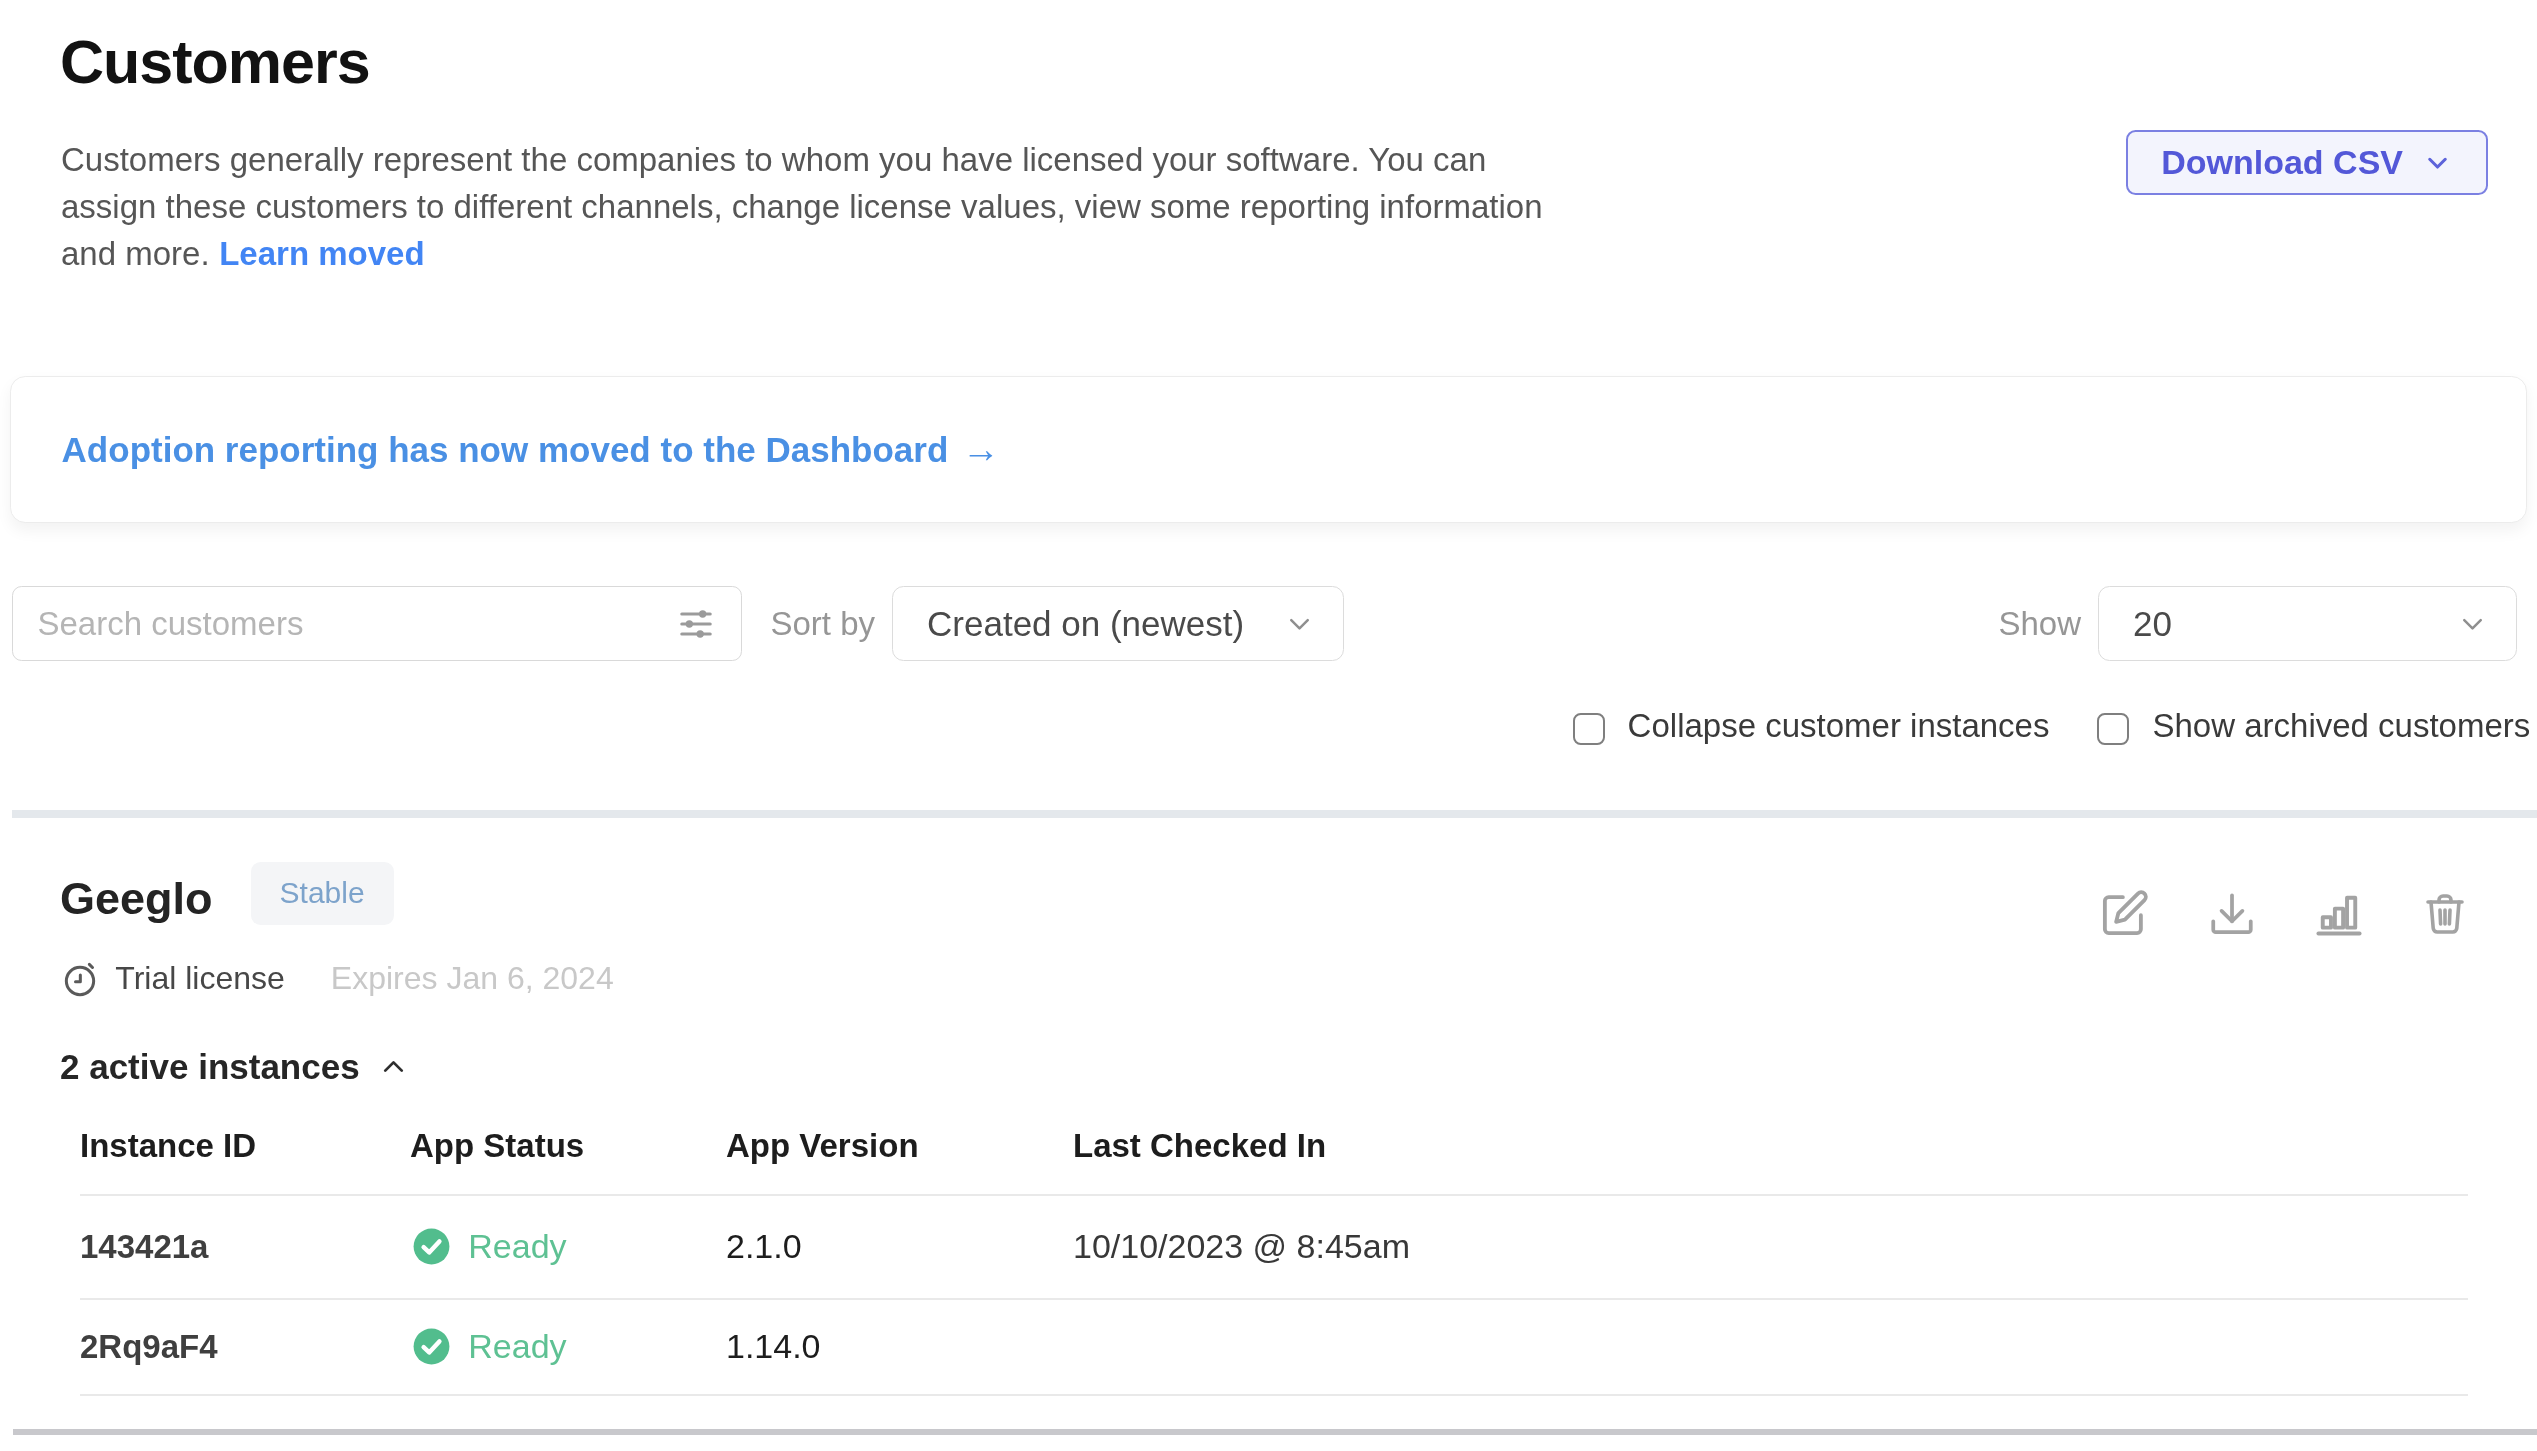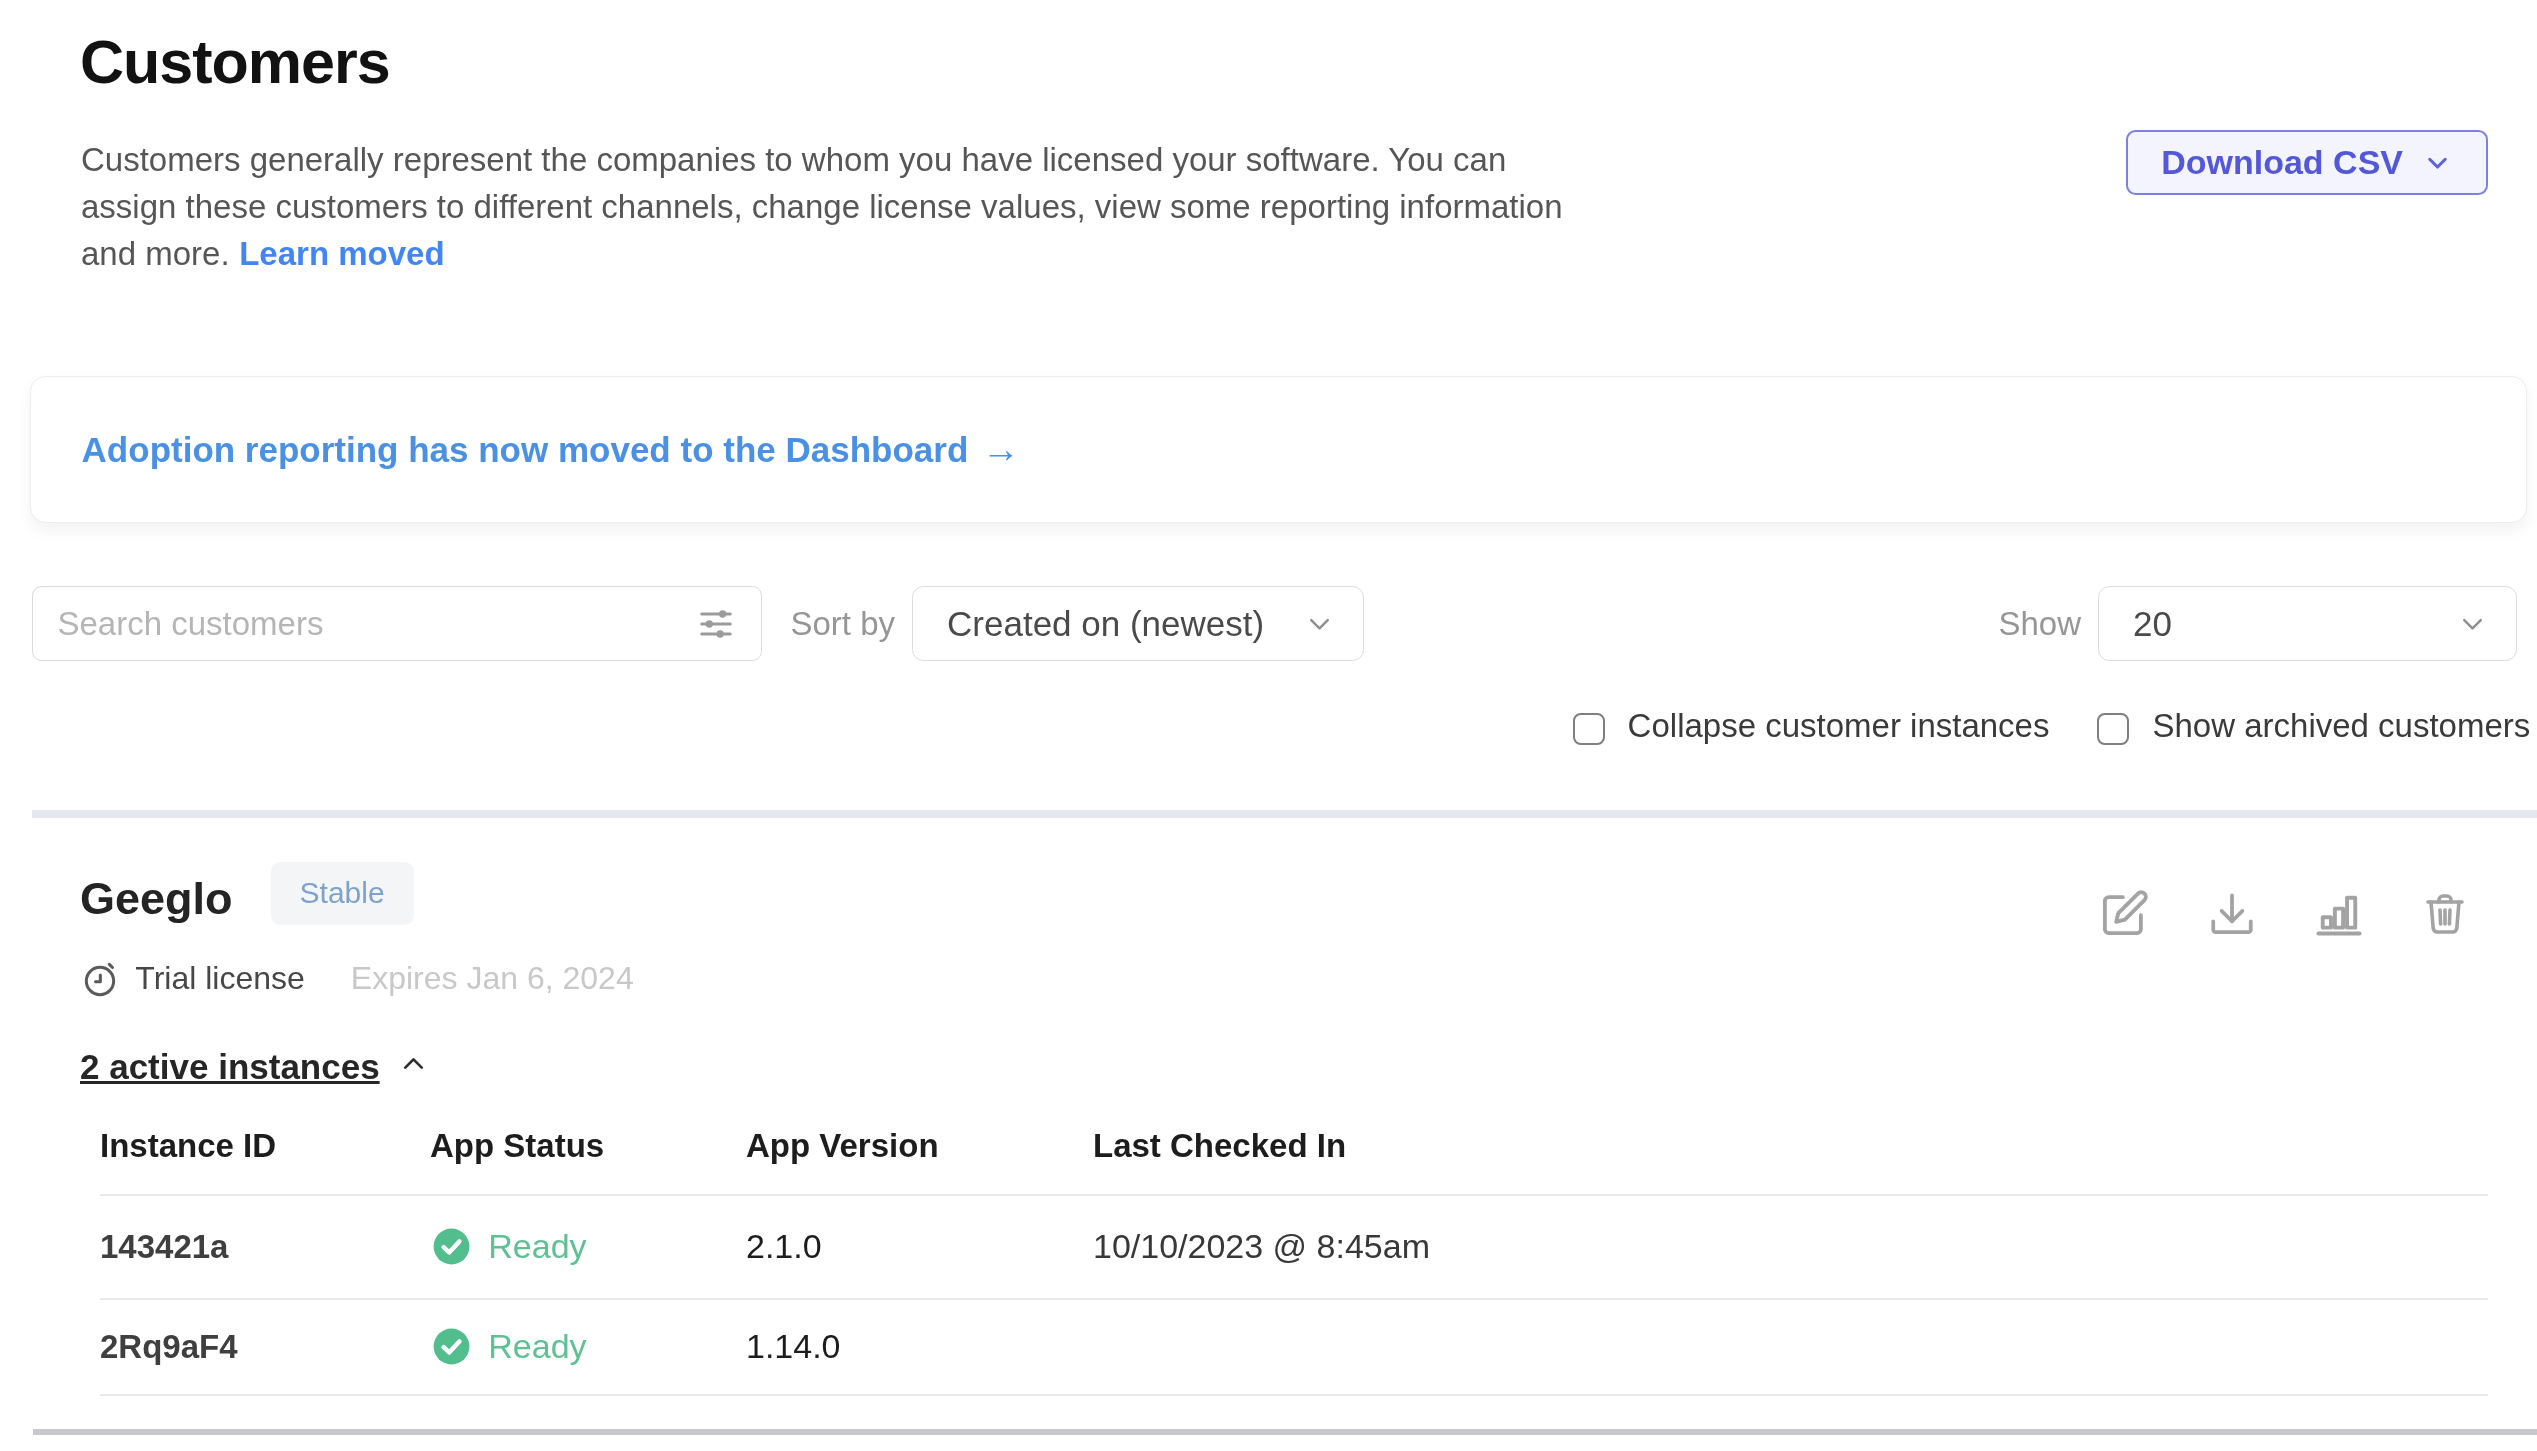--- a/index.html
+++ b/index.html
@@ -2,21 +2,21 @@
 <html><head>
 <meta charset="utf-8">
 <style>
   * { margin:0; padding:0; box-sizing:border-box; }
   html,body { background:#ffffff; }
   body {
     width:2538px; height:1452px;
     font-family:"Liberation Sans","DejaVu Sans",sans-serif;
     color:#333; position:relative; overflow:hidden;
   }
-  .page { position:absolute; inset:0; background:#fff;margin-left:20px; }
+  .page { position:absolute; inset:0; background:#fff; }
 
   
   .page-title {
     position:absolute; top:27px; left:60px;
     font-size:61px; font-weight:800; letter-spacing:-1px; color:#121212;
   }
   .page-desc {
     position:absolute; top:136px; left:61px;
     font-size:33px; line-height:47px; color:#565656;
   }
@@ -104,22 +104,22 @@
     display:flex; gap:56px; align-items:center;
   }
   .card-icons svg { stroke:#a3a3a3; cursor:pointer; }
 
   .license-row { margin-top:34px; display:flex; align-items:center; }
   .license-row svg { stroke:#5a5a5a; }
   .license-type { font-size:32px; color:#474747; margin-left:15.3px; }
   .license-expires { font-size:32px; color:#c8c8c8; margin-left:46px; }
 
   .instances-heading {
-    margin-top:48px; display:flex; gap:17px;
-    font-size:35px; font-weight:700; color:#262626; cursor:pointer;text-decoration:underline;
+    margin-top:48px; display:flex; align-items:center; gap:17px;
+    font-size:35px; font-weight:700; color:#262626; cursor:pointer;
   }
   .instances-heading svg { stroke:#2e2e2e; }
 
   
   .instances-table { margin:40px 0 0 20px; width:2388px; }
   .t-row {
     display:grid; grid-template-columns:330px 316px 347px 1fr;
     align-items:center; border-bottom:2.9px solid #e9e9e9;
   }
   .t-head { height:69px; align-items:start; }

